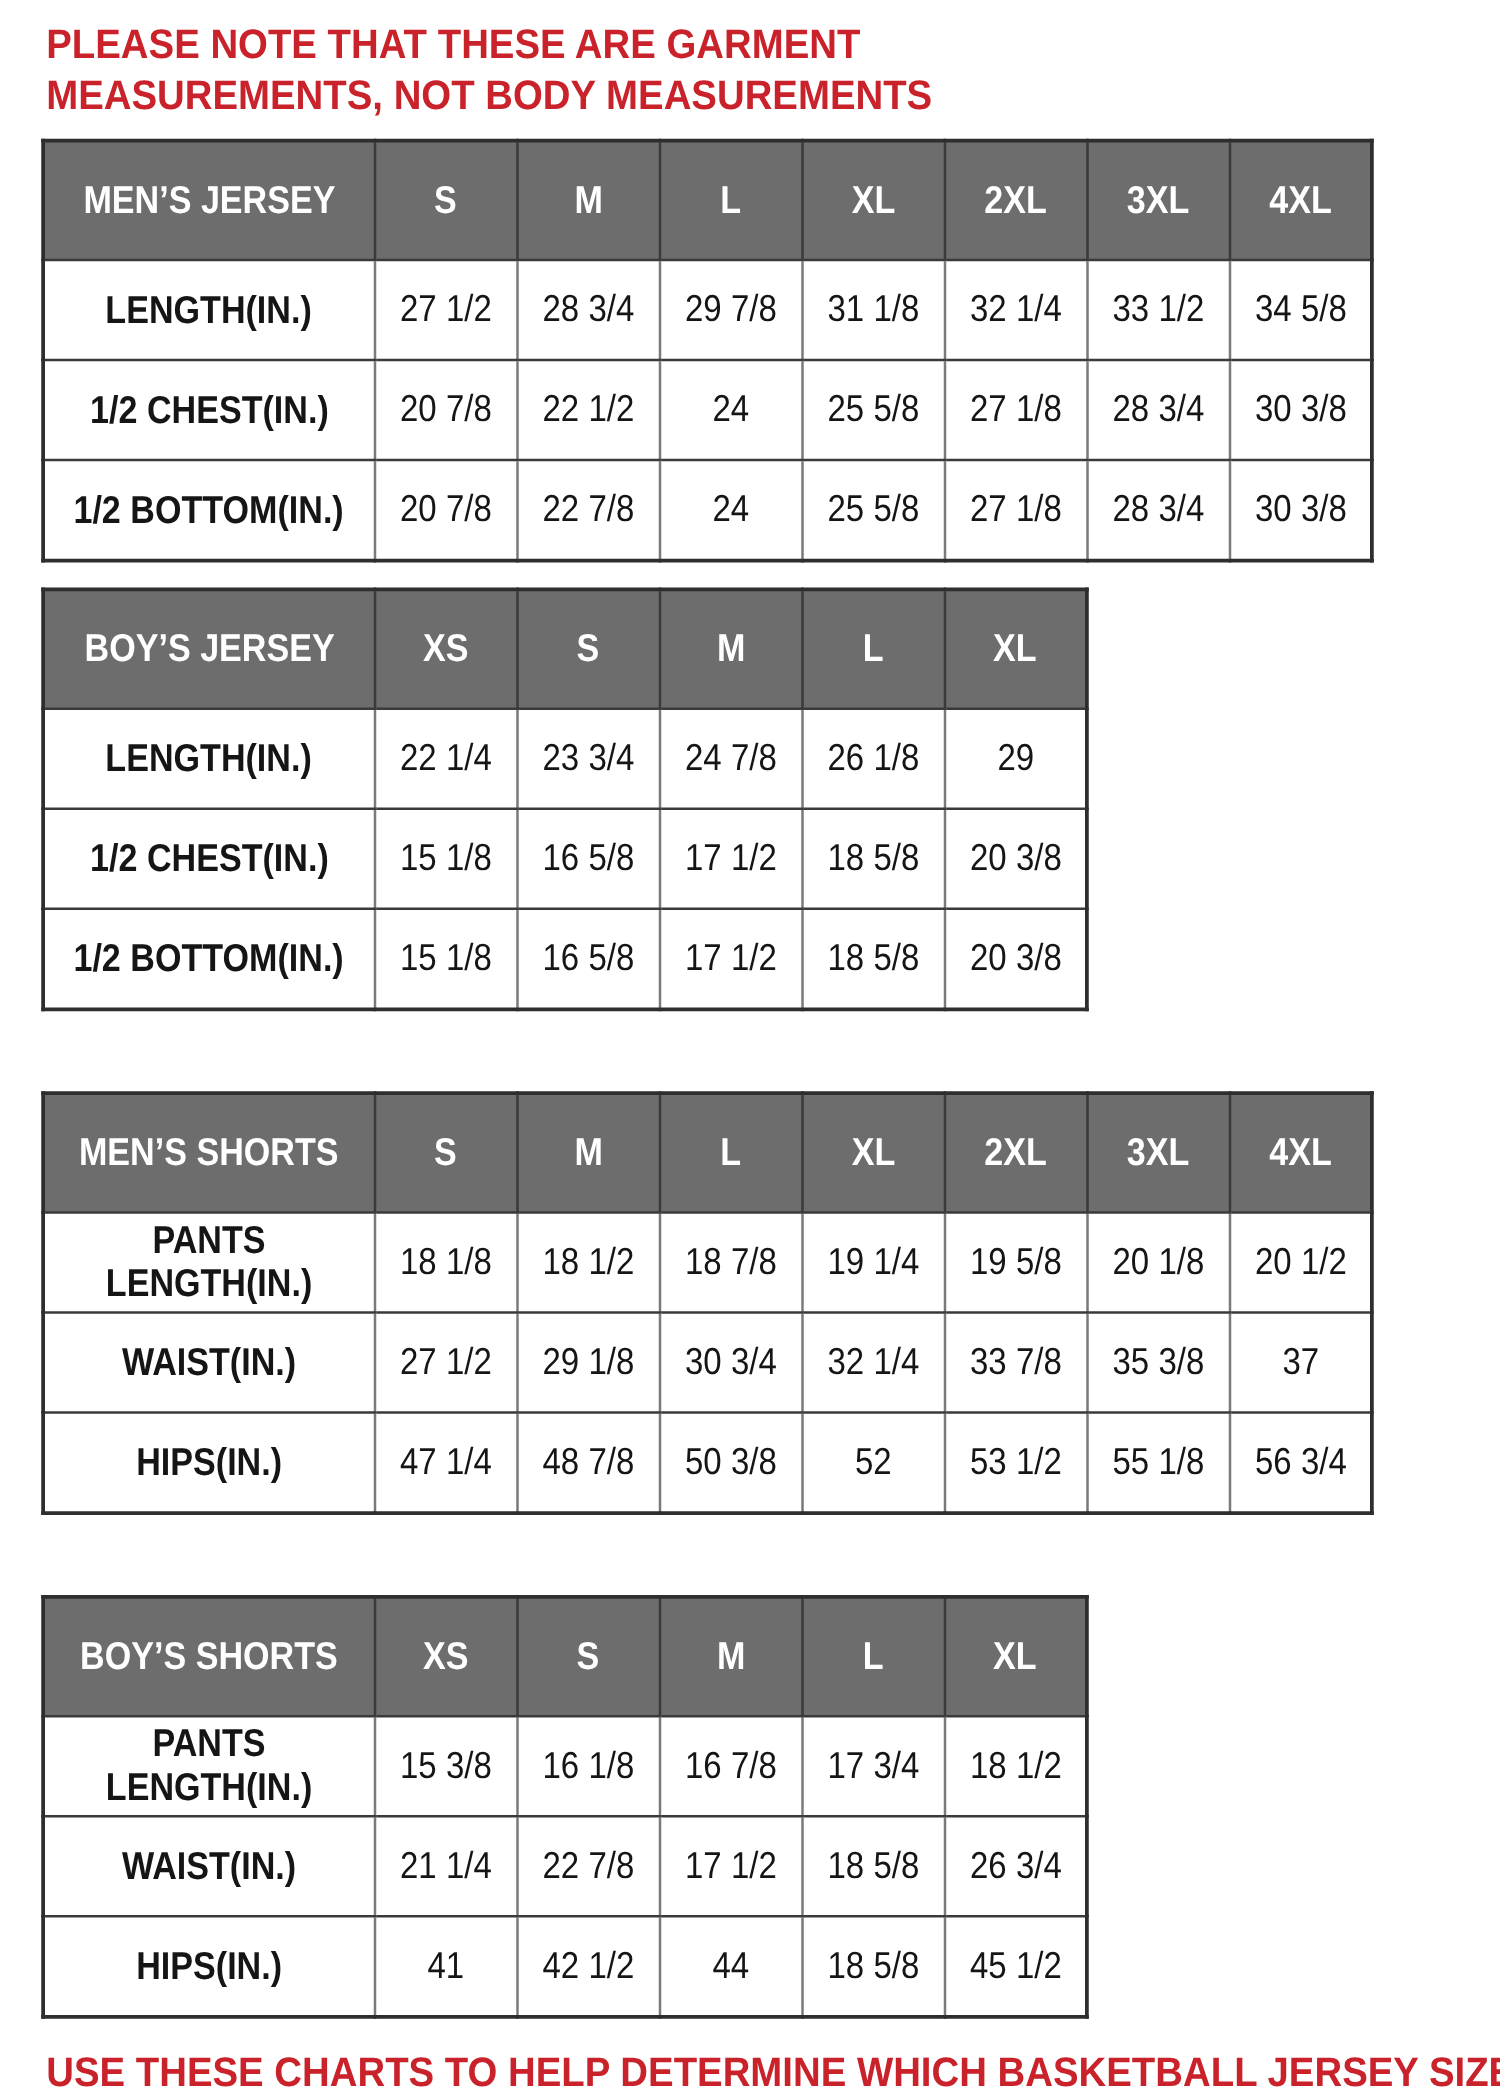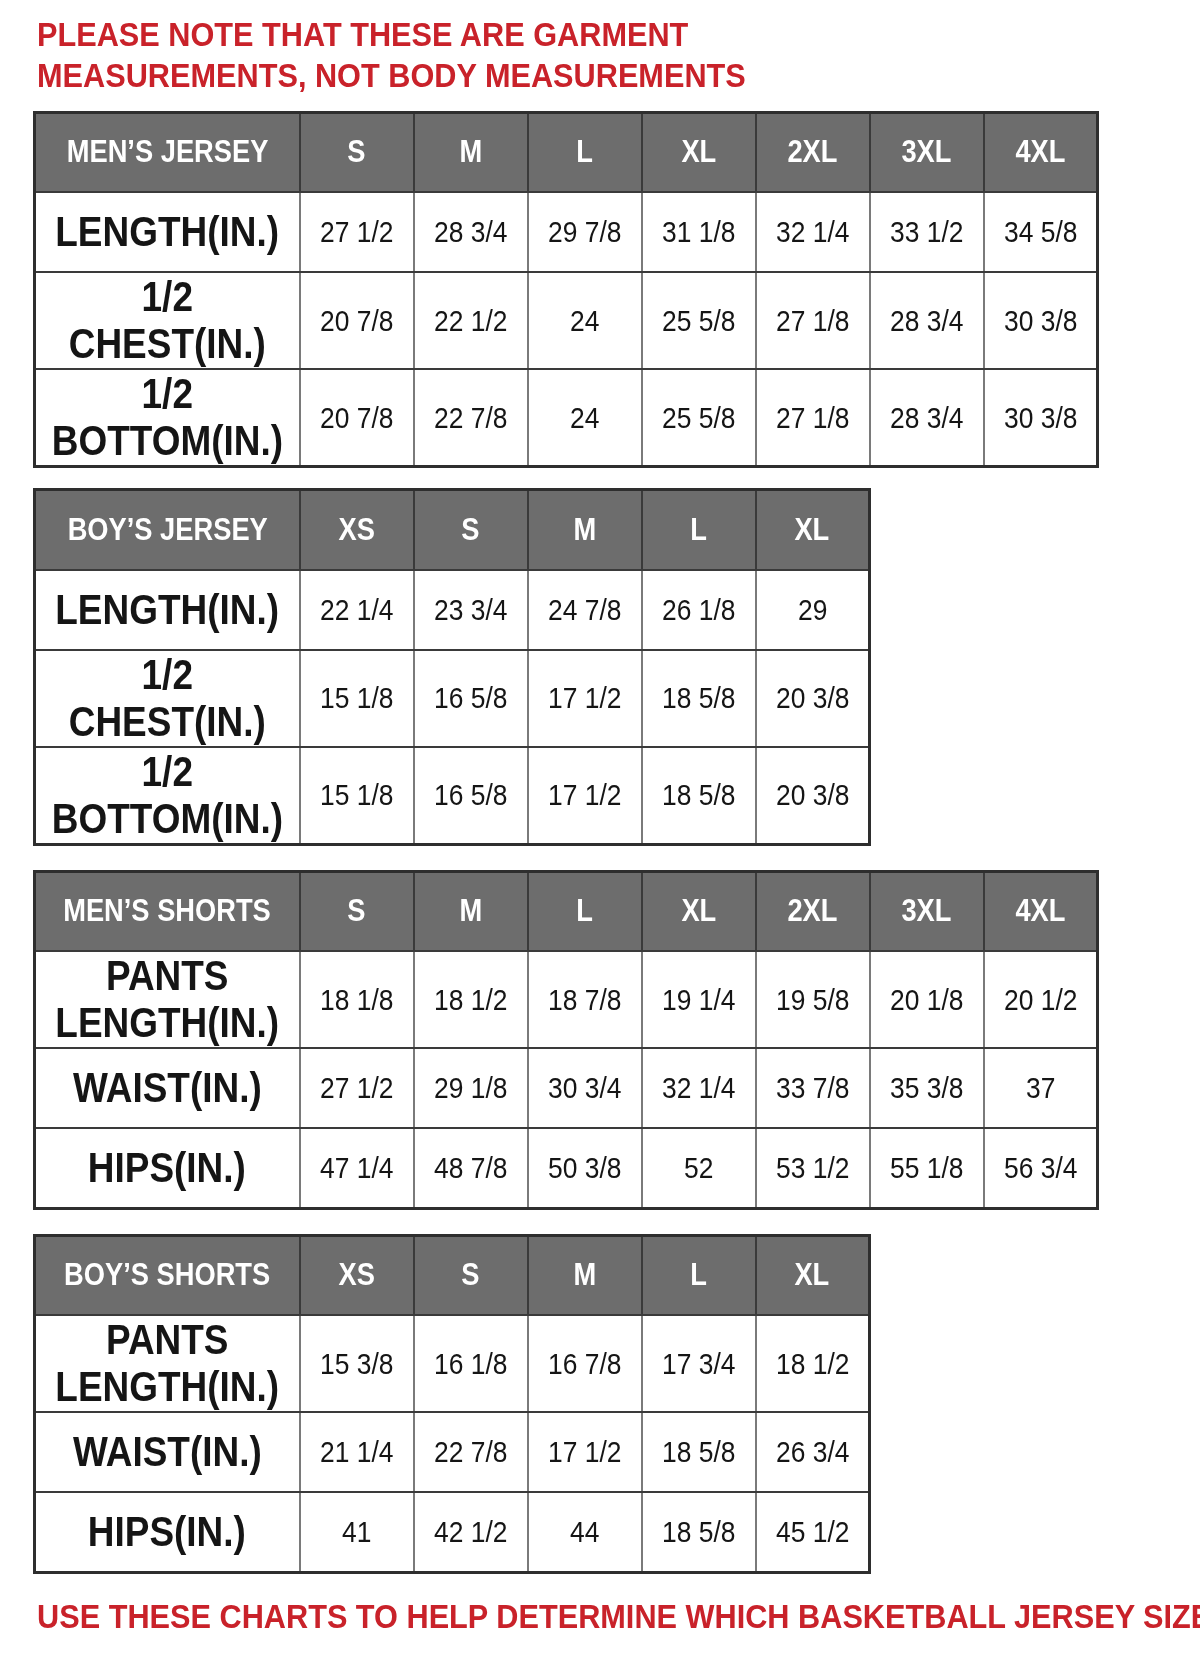--- a/index.html
+++ b/index.html
@@ -48,45 +48,45 @@
     transform-origin:0 0;
   }
   .note-top .note-cond{width:872px;}
   .note-bottom .note-cond{white-space:nowrap;}
   table{
     border-collapse:collapse;
     table-layout:fixed;
     border:3px solid #2e2e2e;
   }
   .mb-sm{margin-bottom:20px;}
-  .mb-lg{margin-bottom:24px;border-radius:26px;}
+  .mb-lg{margin-bottom:64px;border-radius:26px;}
   th{
     background:var(--header-bg);
     color:var(--header-text);
     border:2px solid var(--border-dark);
-    height:80px;
+    height:96px;
     font-size:31px;
     font-weight:700;
     text-align:center;
     vertical-align:middle;
   }
   td{
     height:80px;
     font-size:30px;
     text-align:center;
     vertical-align:middle;
     border-left:2px solid var(--border-light);
     border-right:2px solid var(--border-light);
     border-top:2px solid var(--border-dark);
     border-bottom:2px solid var(--border-dark);
     background:#ffffff;
   }
   td.rowlabel{
     font-weight:700;
-    font-size:42px;
+    font-size:31px;
   }
   .cell-inner{
     display:inline-block;
     max-width:100%;
     transform:scaleX(0.88);
     transform-origin:center;
     line-height:1.12;
   }
 </style>
 </head>

